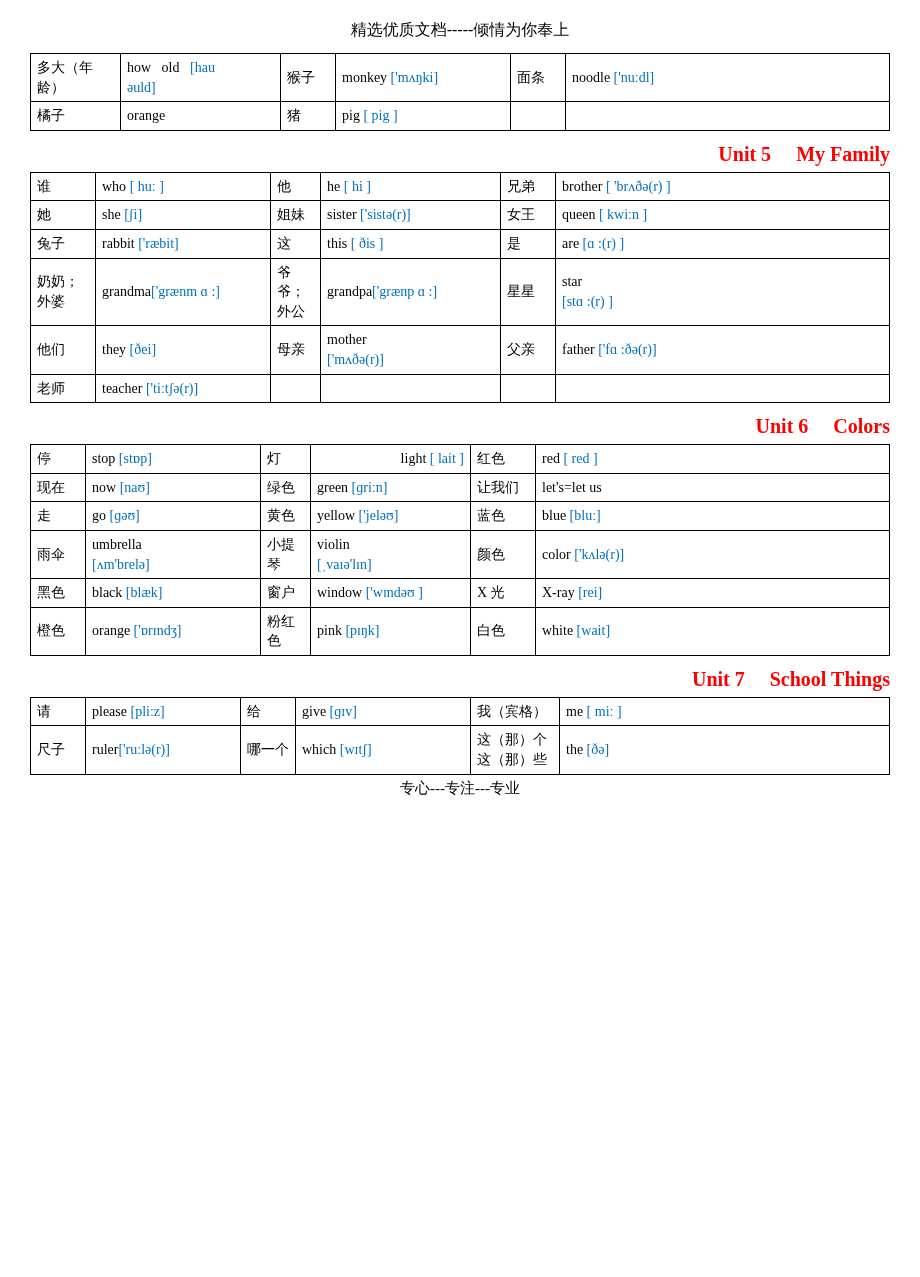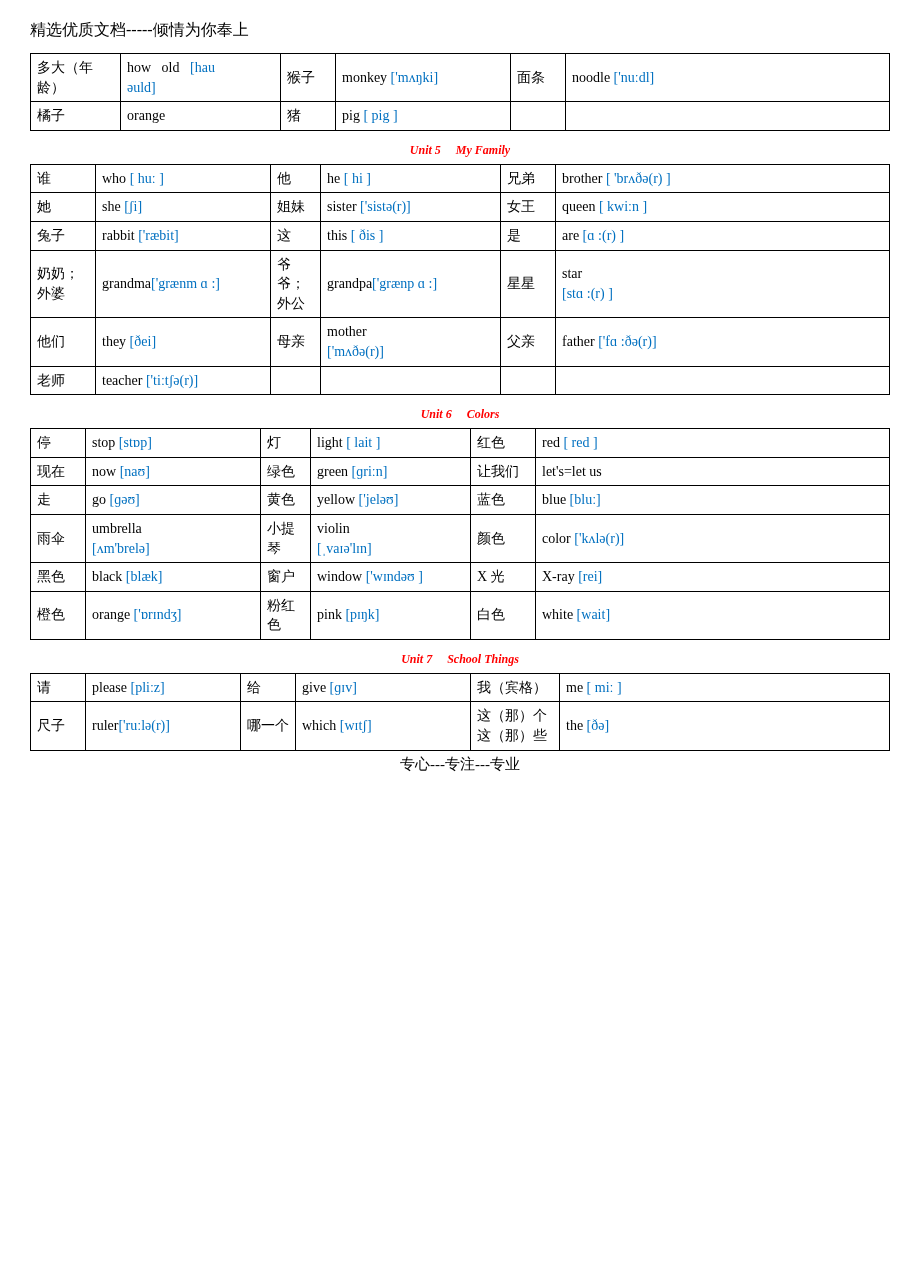--- a/index.html
+++ b/index.html
@@ -6,34 +6,34 @@
     body {
       background: #fff;
       font-family: "SimSun", "宋体", serif;
       font-size: 14px;
       color: #000;
       width: 920px;
       min-height: 1277px;
       padding: 20px 30px 30px 30px;
     }
     .top-title {
+      text-align: center;
       font-size: 16px;
       margin-bottom: 12px;
       font-weight: normal;
     }
     .bottom-title {
       text-align: center;
       font-size: 15px;
     }
     .unit-title {
-      text-align: center;
-      font-size: 12px;
+      text-align: right;
+      font-size: 20px;
       font-weight: bold;
       margin: 12px 0 6px 0;
-      font-style: italic;
     }
     .unit-title .red { color: red; }
     table {
       width: 100%;
       border-collapse: collapse;
       margin-bottom: 4px;
     }
     td {
       border: 1px solid #000;
       padding: 4px 6px;
@@ -133,21 +133,21 @@
   &nbsp;&nbsp;&nbsp;
   <span class="red">Colors</span>
 </div>
 
 <table>
   <tbody>
     <tr>
       <td style="width:55px;" class="cn">停</td>
       <td style="width:175px;">stop <span class="phonetic">[stɒp]</span></td>
       <td style="width:50px;" class="cn">灯</td>
-      <td style="width:160px;">light <span class="phonetic">[ lait ]</span></td>
+      <td style="width:160px;text-align:right;">light <span class="phonetic">[ lait ]</span></td>
       <td style="width:65px;" class="cn">红色</td>
       <td>red <span class="phonetic">[ red ]</span></td>
     </tr>
     <tr>
       <td class="cn">现在</td>
       <td>now <span class="phonetic">[naʊ]</span></td>
       <td class="cn">绿色</td>
       <td>green <span class="phonetic">[ɡriːn]</span></td>
       <td class="cn">让我们</td>
       <td>let's=let us</td>

